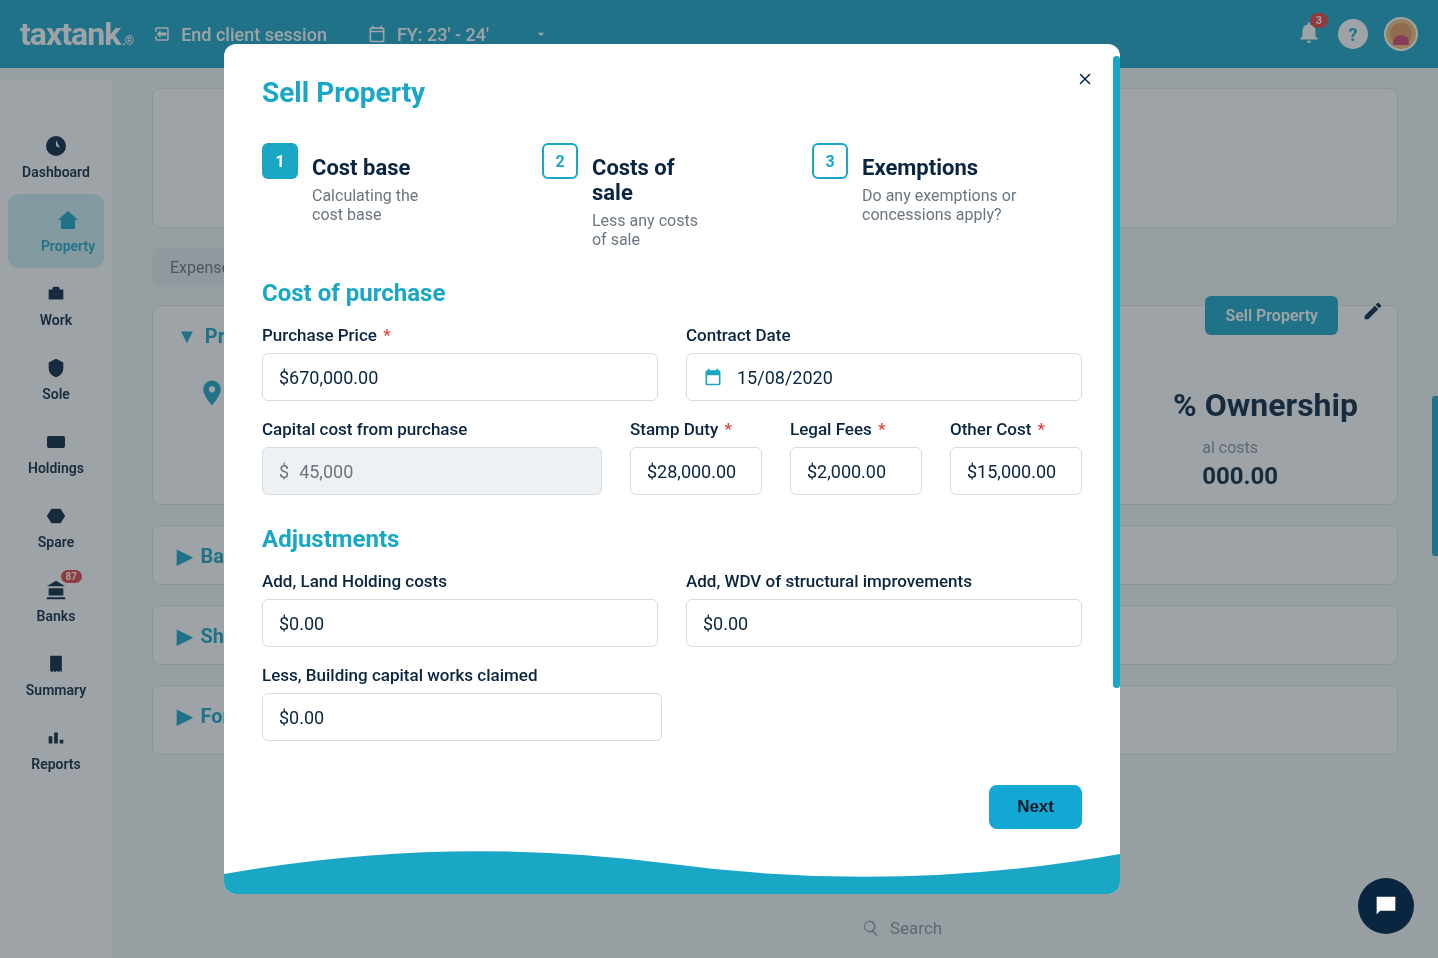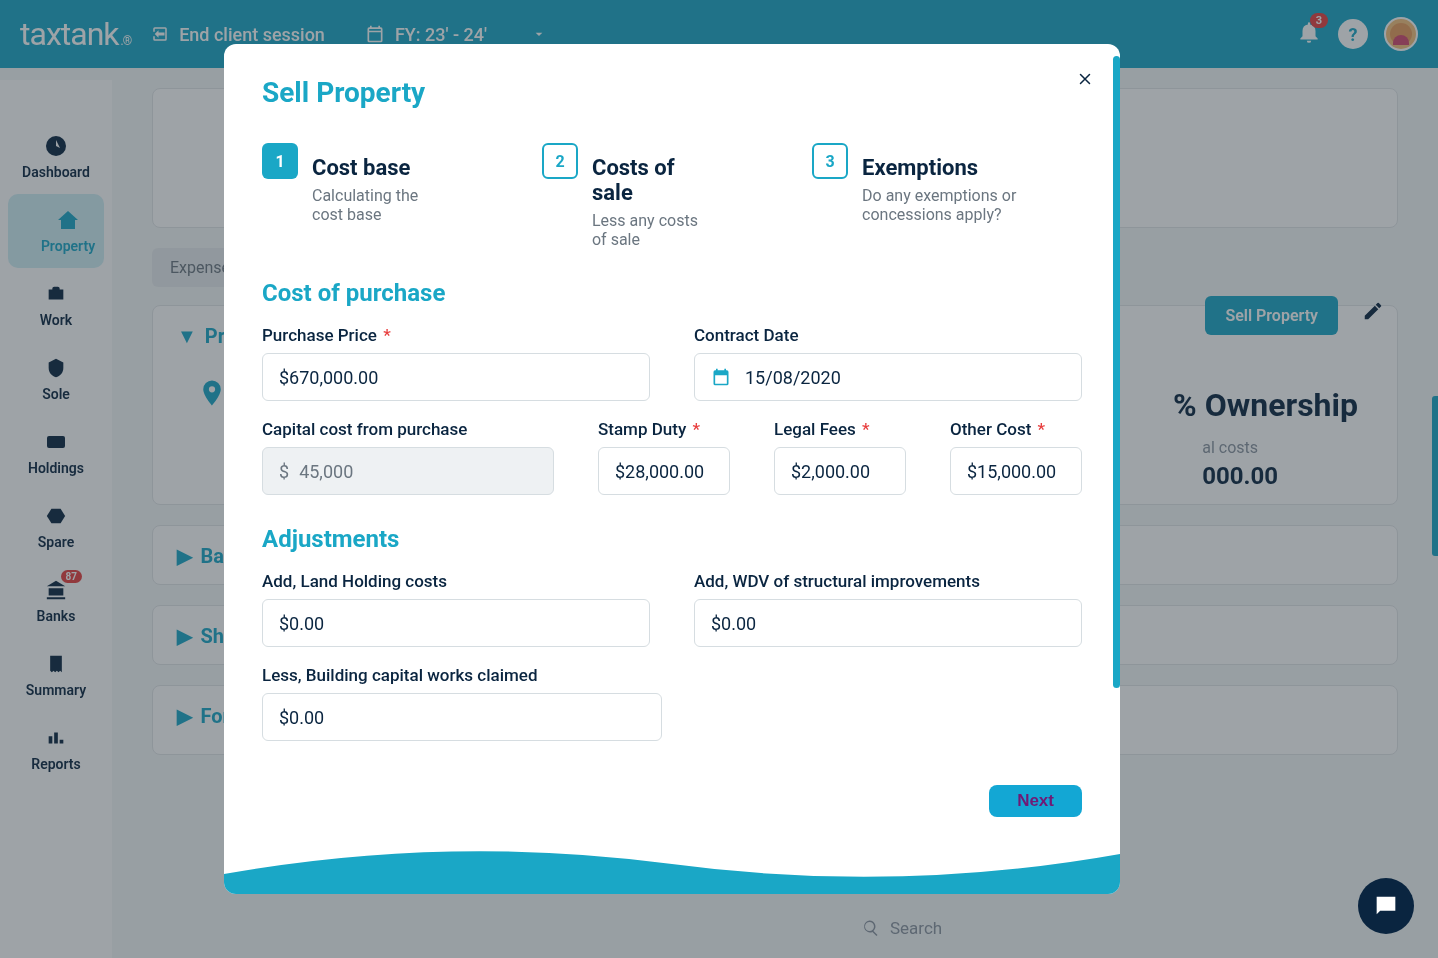--- a/index.html
+++ b/index.html
@@ -14,21 +14,21 @@
 
 
 .header {
   background: #1aa7c6;
   height: 68px;
   display: flex;
   align-items: center;
   padding: 0 20px;
   color: white;
 }
-.logo { font-size: 32px; font-weight: 400; letter-spacing: -1px; display:flex; align-items:baseline;text-align:right;}
+.logo { font-size: 32px; font-weight: 700; letter-spacing: -1px; display:flex; align-items:baseline;text-align:right;}
 .logo .r { font-size: 12px; margin-left:2px;}
 .end-session { display:flex; align-items:center; margin-left: 20px; font-size:18px; font-weight:500; color:#fff; cursor:pointer;}
 .end-session svg { width:18px; height:18px; margin-right:10px; fill:#fff;}
 .fy-selector { display:flex; align-items:center; margin-left: 40px; font-size:18px; font-weight:500; cursor:pointer;}
 .fy-selector svg { fill:#fff; }
 .header-right { margin-left:auto; display:flex; align-items:center; gap:16px;}
 .bell-wrap { position:relative; }
 .badge-count { position:absolute; top:-6px; right:-6px; background:#e83e3e; color:#fff; font-size:11px; font-weight:700; border-radius:10px; padding:1px 6px;}
 .help-circle { width:30px; height:30px; background:#fff; border-radius:50%; display:flex; align-items:center; justify-content:center; color:#1aa7c6; font-weight:700; font-size:18px;}
 .avatar { width:34px; height:34px; border-radius:50%; background:#f4c07a; border:2px solid #fff; display:flex; align-items:center; justify-content:center;}
@@ -82,30 +82,30 @@
 .steps { display:flex; gap:100px; margin-top:34px;}
 .step { display:flex; gap:14px; align-items:flex-start;}
 .step-num { width:36px; height:36px; border-radius:6px; display:flex; align-items:center; justify-content:center; font-weight:700; font-size:16px; flex-shrink:0;}
 .step-num.active { background:#1aa7c6; color:#fff;}
 .step-num.inactive { background:#fff; border:2px solid #1aa7c6; color:#1aa7c6;}
 .step-text .step-label { font-size:22px; font-weight:700; color:#0a2540;margin-top:12px;}
 .step-text .step-desc { font-size:16px; color:#6b7680; margin-top:6px; max-width:170px;}
 .step:nth-child(3) .step-desc{max-width:280px;}
 
 .section-title { color:#1aa7c6; font-size:24px; font-weight:700; margin-top:30px;}
-.form-row { display:flex; gap:44px; margin-top:18px;}
+.form-row { display:flex; gap:28px; margin-top:18px;}
 .form-field { flex:1; display:flex; flex-direction:column;}
 .form-field.small { flex:0 0 132px;}
 .field-label { font-size:17px; font-weight:500; color:#0a2540; margin-bottom:8px;}
 .field-label .req { color:#e83e3e; margin-left:2px;}
 .input { border:1px solid #d6dde1; border-radius:6px; height:48px; padding:0 16px; font-size:18px; color:#0a2540; display:flex; align-items:center; background:#fff;}
 .input.readonly { background:#eef1f3; color:#6b7680;}
 .input.readonly .dollar { color:#6b7680; margin-right:10px; font-size:18px;}
 .input.date svg { margin-right:14px;}
-.next-btn { align-self:flex-end; background:#13a7d4; color:#701a75; padding:6px 28px; border-radius:8px; font-size:17px; font-weight:700; margin-top:44px; cursor:pointer; border:none; margin-right:0;}
+.next-btn { align-self:flex-end; background:#13a7d4; color:#0f172a; padding:12px 28px; border-radius:8px; font-size:17px; font-weight:700; margin-top:44px; cursor:pointer; border:none; margin-right:0;}
 .modal-footer-wave { position:absolute; bottom:0; left:0; width:100%; height:60px; overflow:hidden; border-radius:0 0 12px 12px;}
 .modal-footer-wave svg{width:100%;height:100%;}
 
 
 .chat-bubble { position:absolute; right:24px; bottom:24px; width:56px; height:56px; background:#0a2540; border-radius:50%; display:flex; align-items:center; justify-content:center; cursor:pointer;}
 .chat-bubble svg{fill:#fff;}
 
 
 .right-accent { position:absolute; right:0; top:396px; width:6px; height:160px; background:#1aa7c6; border-radius:3px 0 0 3px;}
 </style>

